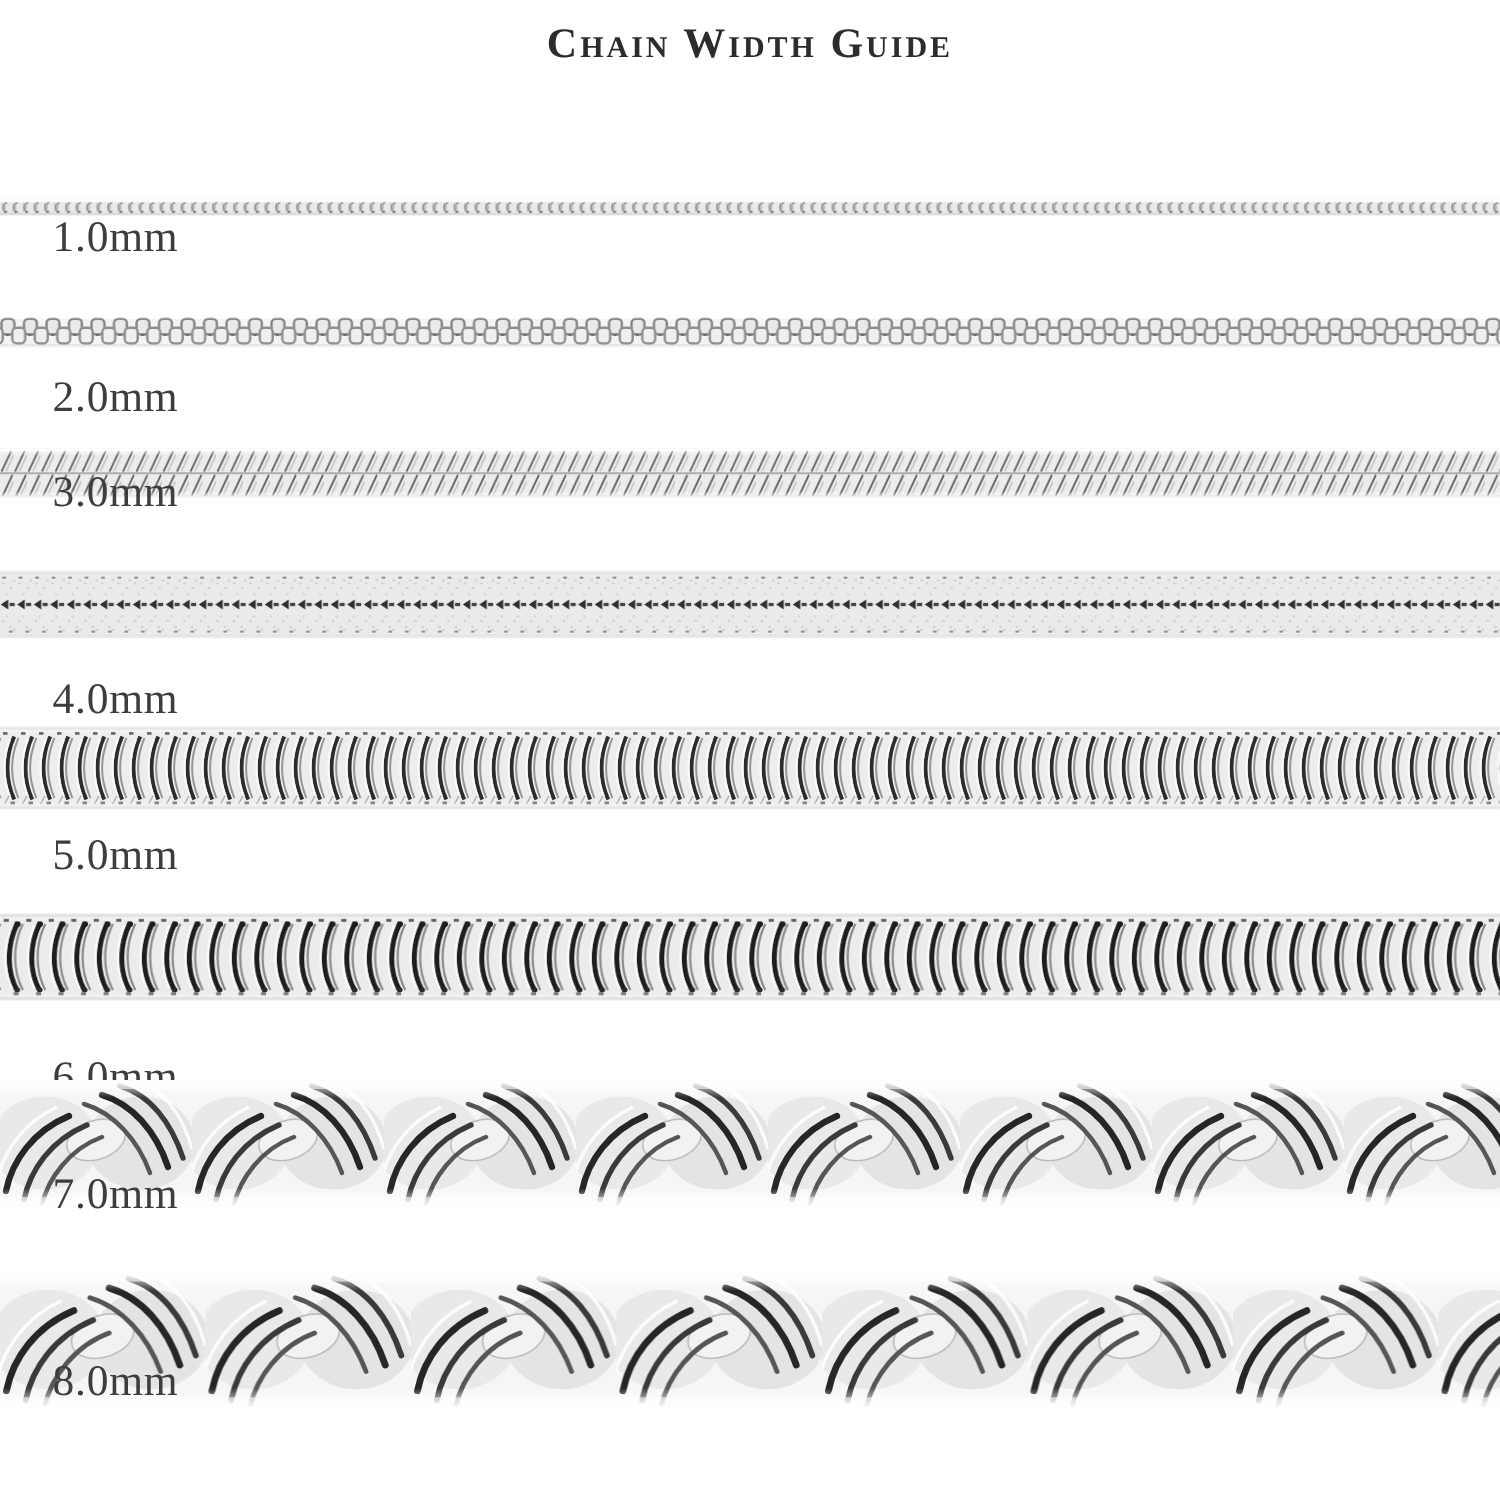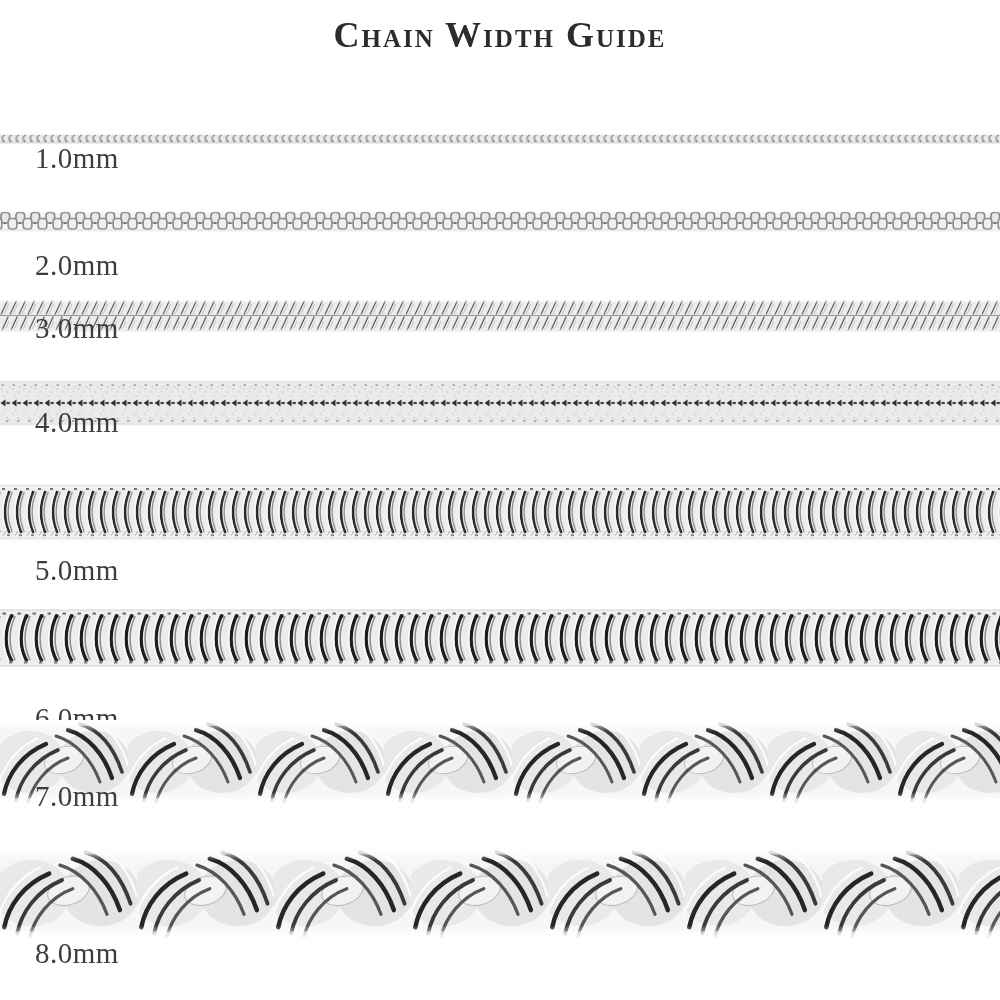--- a/index.html
+++ b/index.html
@@ -2,21 +2,21 @@
 <html><head>
 <meta charset="utf-8">
 <style>
   html,body{margin:0;padding:0;background:#ffffff;}
   .canvas{
     position:relative;width:1000px;height:1000px;background:#ffffff;
     overflow:hidden;font-family:"Liberation Serif", serif;
   }
   .title{
     position:absolute;top:14px;left:0;width:1000px;margin:0;
-    text-align:center;font-size:36px;font-weight:600;color:#2c2c2c;
+    text-align:center;font-size:28px;font-weight:600;color:#2c2c2c;
     font-variant:small-caps;letter-spacing:2px;
   }
   .chain-strip{position:absolute;left:0;display:block;}
   .size-label{
     position:absolute;left:35px;font-size:29px;color:#3d3d3d;
     letter-spacing:0.5px;line-height:1;
   }
   .defs-holder{position:absolute;width:0;height:0;overflow:hidden;}
 </style>
 </head>
@@ -160,21 +160,21 @@
   <svg class="chain-strip" style="top:299px" width="1000" height="33">
     <rect width="1000" height="33" fill="url(#p3)"></rect>
       <rect width="1000" height="33" fill="url(#edgeFade)"></rect>
   </svg>
   <div class="size-label" style="top:314px">3.0mm</div>
 
   <svg class="chain-strip" style="top:378px" width="1000" height="50">
     <rect width="1000" height="50" fill="url(#p4)"></rect>
       <rect width="1000" height="50" fill="url(#edgeFade)"></rect>
   </svg>
-  <div class="size-label" style="top:408px">4.0mm</div>
+  <div class="size-label" style="top:452px">4.0mm</div>
 
   <svg class="chain-strip" style="top:482px" width="1000" height="60">
     <rect width="1000" height="60" fill="url(#p5)"></rect>
       <rect width="1000" height="60" fill="url(#edgeFade)"></rect>
   </svg>
   <div class="size-label" style="top:556px">5.0mm</div>
 
   <svg class="chain-strip" style="top:606px" width="1000" height="64">
     <rect width="1000" height="64" fill="url(#p6)"></rect>
       <rect width="1000" height="64" fill="url(#edgeFade)"></rect>
@@ -184,15 +184,15 @@
   <svg class="chain-strip" style="top:720px" width="1000" height="84">
     <rect width="1000" height="84" fill="url(#p7)"></rect>
       <rect width="1000" height="84" fill="url(#edgeFade)"></rect>
   </svg>
   <div class="size-label" style="top:782px">7.0mm</div>
 
   <svg class="chain-strip" style="top:848px" width="1000" height="90">
     <rect width="1000" height="90" fill="url(#p8)"></rect>
       <rect width="1000" height="90" fill="url(#edgeFade)"></rect>
   </svg>
-  <div class="size-label" style="top:939px">8.0mm</div>
+  <div class="size-label" style="top:907px">8.0mm</div>
 
 </div>
 
 </body></html>

